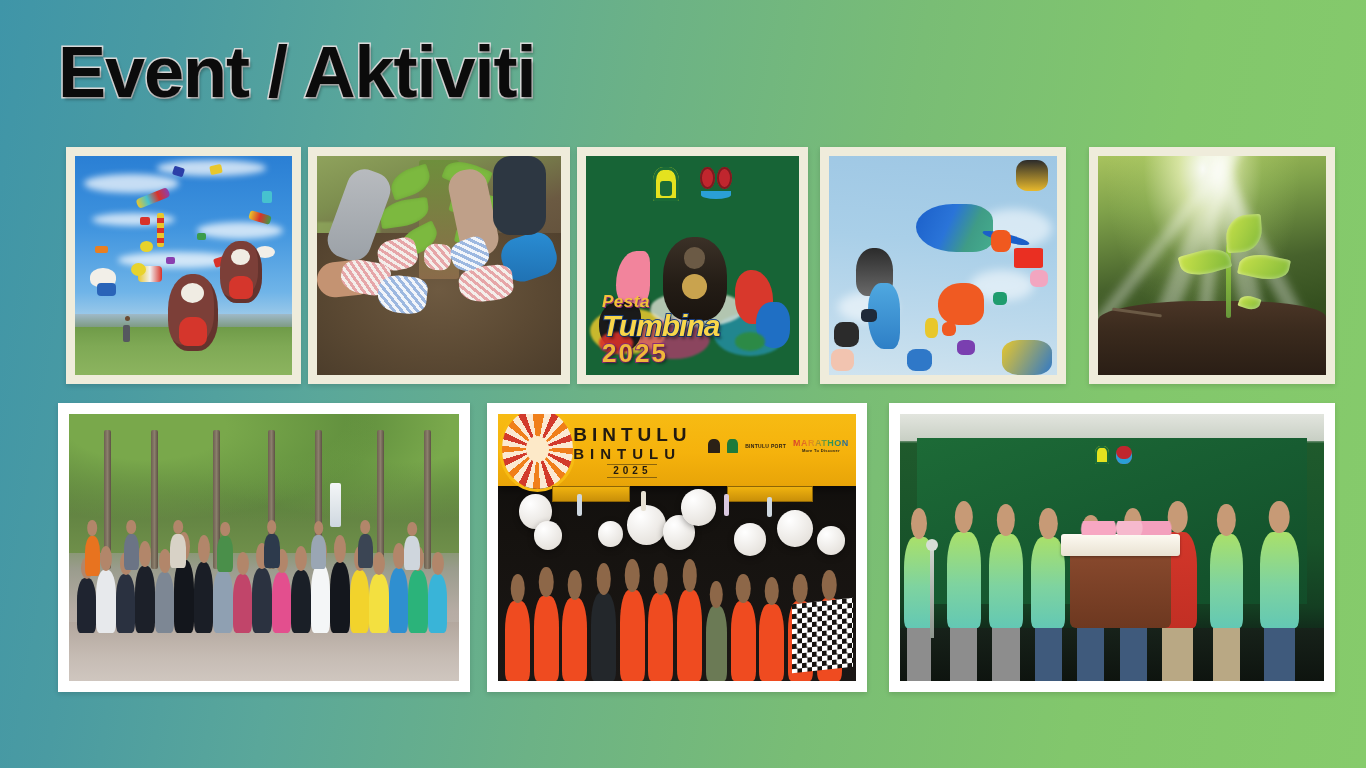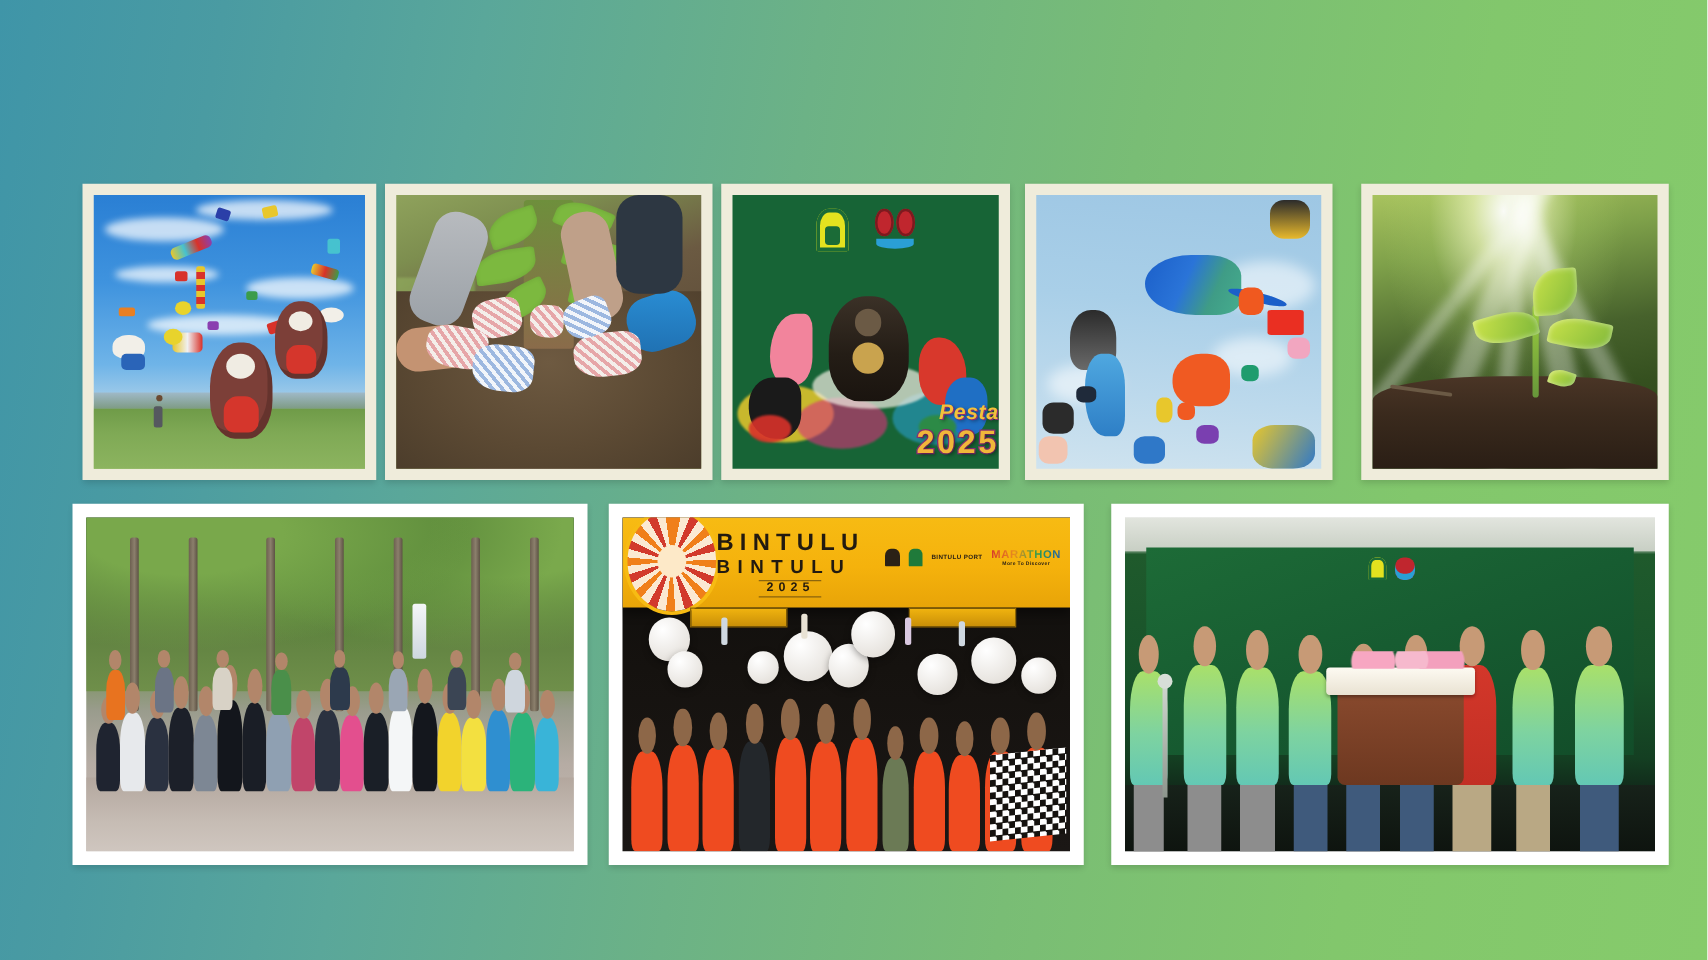--- a/index.html
+++ b/index.html
@@ -130,21 +130,21 @@
       background:#6b5a45; border-radius:50%; }
   .flamingo { left:14%; bottom:40%; width:16%; height:42%; background:#f2849c;
       border-radius:60% 20% 40% 40%; }
   .parrot { right:12%; bottom:28%; width:18%; height:40%; background:#d8382c;
       border-radius:40% 55% 35% 45%; }
   .parrot2 { right:4%; bottom:10%; width:16%; height:34%; background:#1f6fc4;
       border-radius:45% 40% 40% 50%; }
   .hornbill { left:6%; bottom:8%; width:20%; height:36%; background:#1a1a1a;
       border-radius:45% 30% 40% 50%; }
   .splash { position:absolute; border-radius:50%; filter:blur(1px); }
-  .poster-title { position:absolute; left:16px; right:0; bottom:4%; text-align:right; }
+  .poster-title { position:absolute; left:16px; right:0; bottom:4%; text-align:left; }
   .pt-pesta { font-size:17px; font-weight:bold; font-style:italic; color:#f3c13a;
       text-shadow:1px 1px 0 #8a2d76, 2px 2px 3px rgba(0,0,0,0.45); letter-spacing:.5px; }
   .pt-tumbina { font-size:30px; font-weight:bold; font-style:italic; color:#f8d64a;
       -webkit-text-stroke:2px #1b3f80; paint-order:stroke fill;
       text-shadow:2px 3px 3px rgba(0,0,0,0.4); letter-spacing:-1px; line-height:.95; }
   .pt-year { font-size:26px; font-weight:bold; color:#f0b73a;
       -webkit-text-stroke:2px #8a2d76; paint-order:stroke fill;
       text-shadow:2px 2px 3px rgba(0,0,0,0.4); letter-spacing:2px; line-height:1; }
 
   
@@ -266,20 +266,21 @@
   .stanchion { position:absolute; left:7%; bottom:16%; width:4px; height:34%;
       background:linear-gradient(180deg,#cfd6cf,#8d968d); }
   .stanchion::before { content:""; position:absolute; left:-4px; top:-9px; width:12px; height:12px;
       background:#d7ded7; border-radius:50%; }
 </style>
 </head>
 <body>
 
 <div class="slide">
 
+  <div class="title">Event / Aktiviti</div>
 
   <div class="frame t1">
     <div class="photo ph-kitefest">
       <div class="cloud" style="left:4%;top:8%;width:44%;height:9%;"></div>
       <div class="cloud" style="left:38%;top:2%;width:50%;height:7%;"></div>
       <div class="cloud" style="left:8%;top:26%;width:38%;height:6%;"></div>
       <div class="cloud" style="left:56%;top:30%;width:40%;height:8%;"></div>
       <div class="cloud" style="left:20%;top:44%;width:55%;height:7%;"></div>
       <div class="horizon"></div>
       <div class="grass"></div>
@@ -354,20 +355,21 @@
         <div class="an flamingo"></div>
         <div class="an hornbill"></div>
         <div class="an bear"></div>
         <div class="an parrot"></div>
         <div class="an parrot2"></div>
         <div class="splash" style="left:6%;bottom:6%;width:16%;height:16%;background:#d8322a;opacity:.9;"></div>
         <div class="splash" style="right:16%;bottom:8%;width:14%;height:14%;background:#2e8b3f;opacity:.9;"></div>
       </div>
       <div class="poster-title">
         <div class="pt-pesta">Pesta</div>
+        <div class="pt-tumbina">Tumbina</div>
         <div class="pt-year">2025</div>
       </div>
     </div>
   </div>
 
   <div class="frame t4">
     <div class="photo ph-kitesky">
       <div class="kcloud" style="right:2%;top:24%;width:34%;height:18%;"></div>
       <div class="kcloud" style="right:10%;top:52%;width:28%;height:14%;"></div>
       <div class="kcloud" style="left:4%;top:62%;width:26%;height:14%;"></div>

